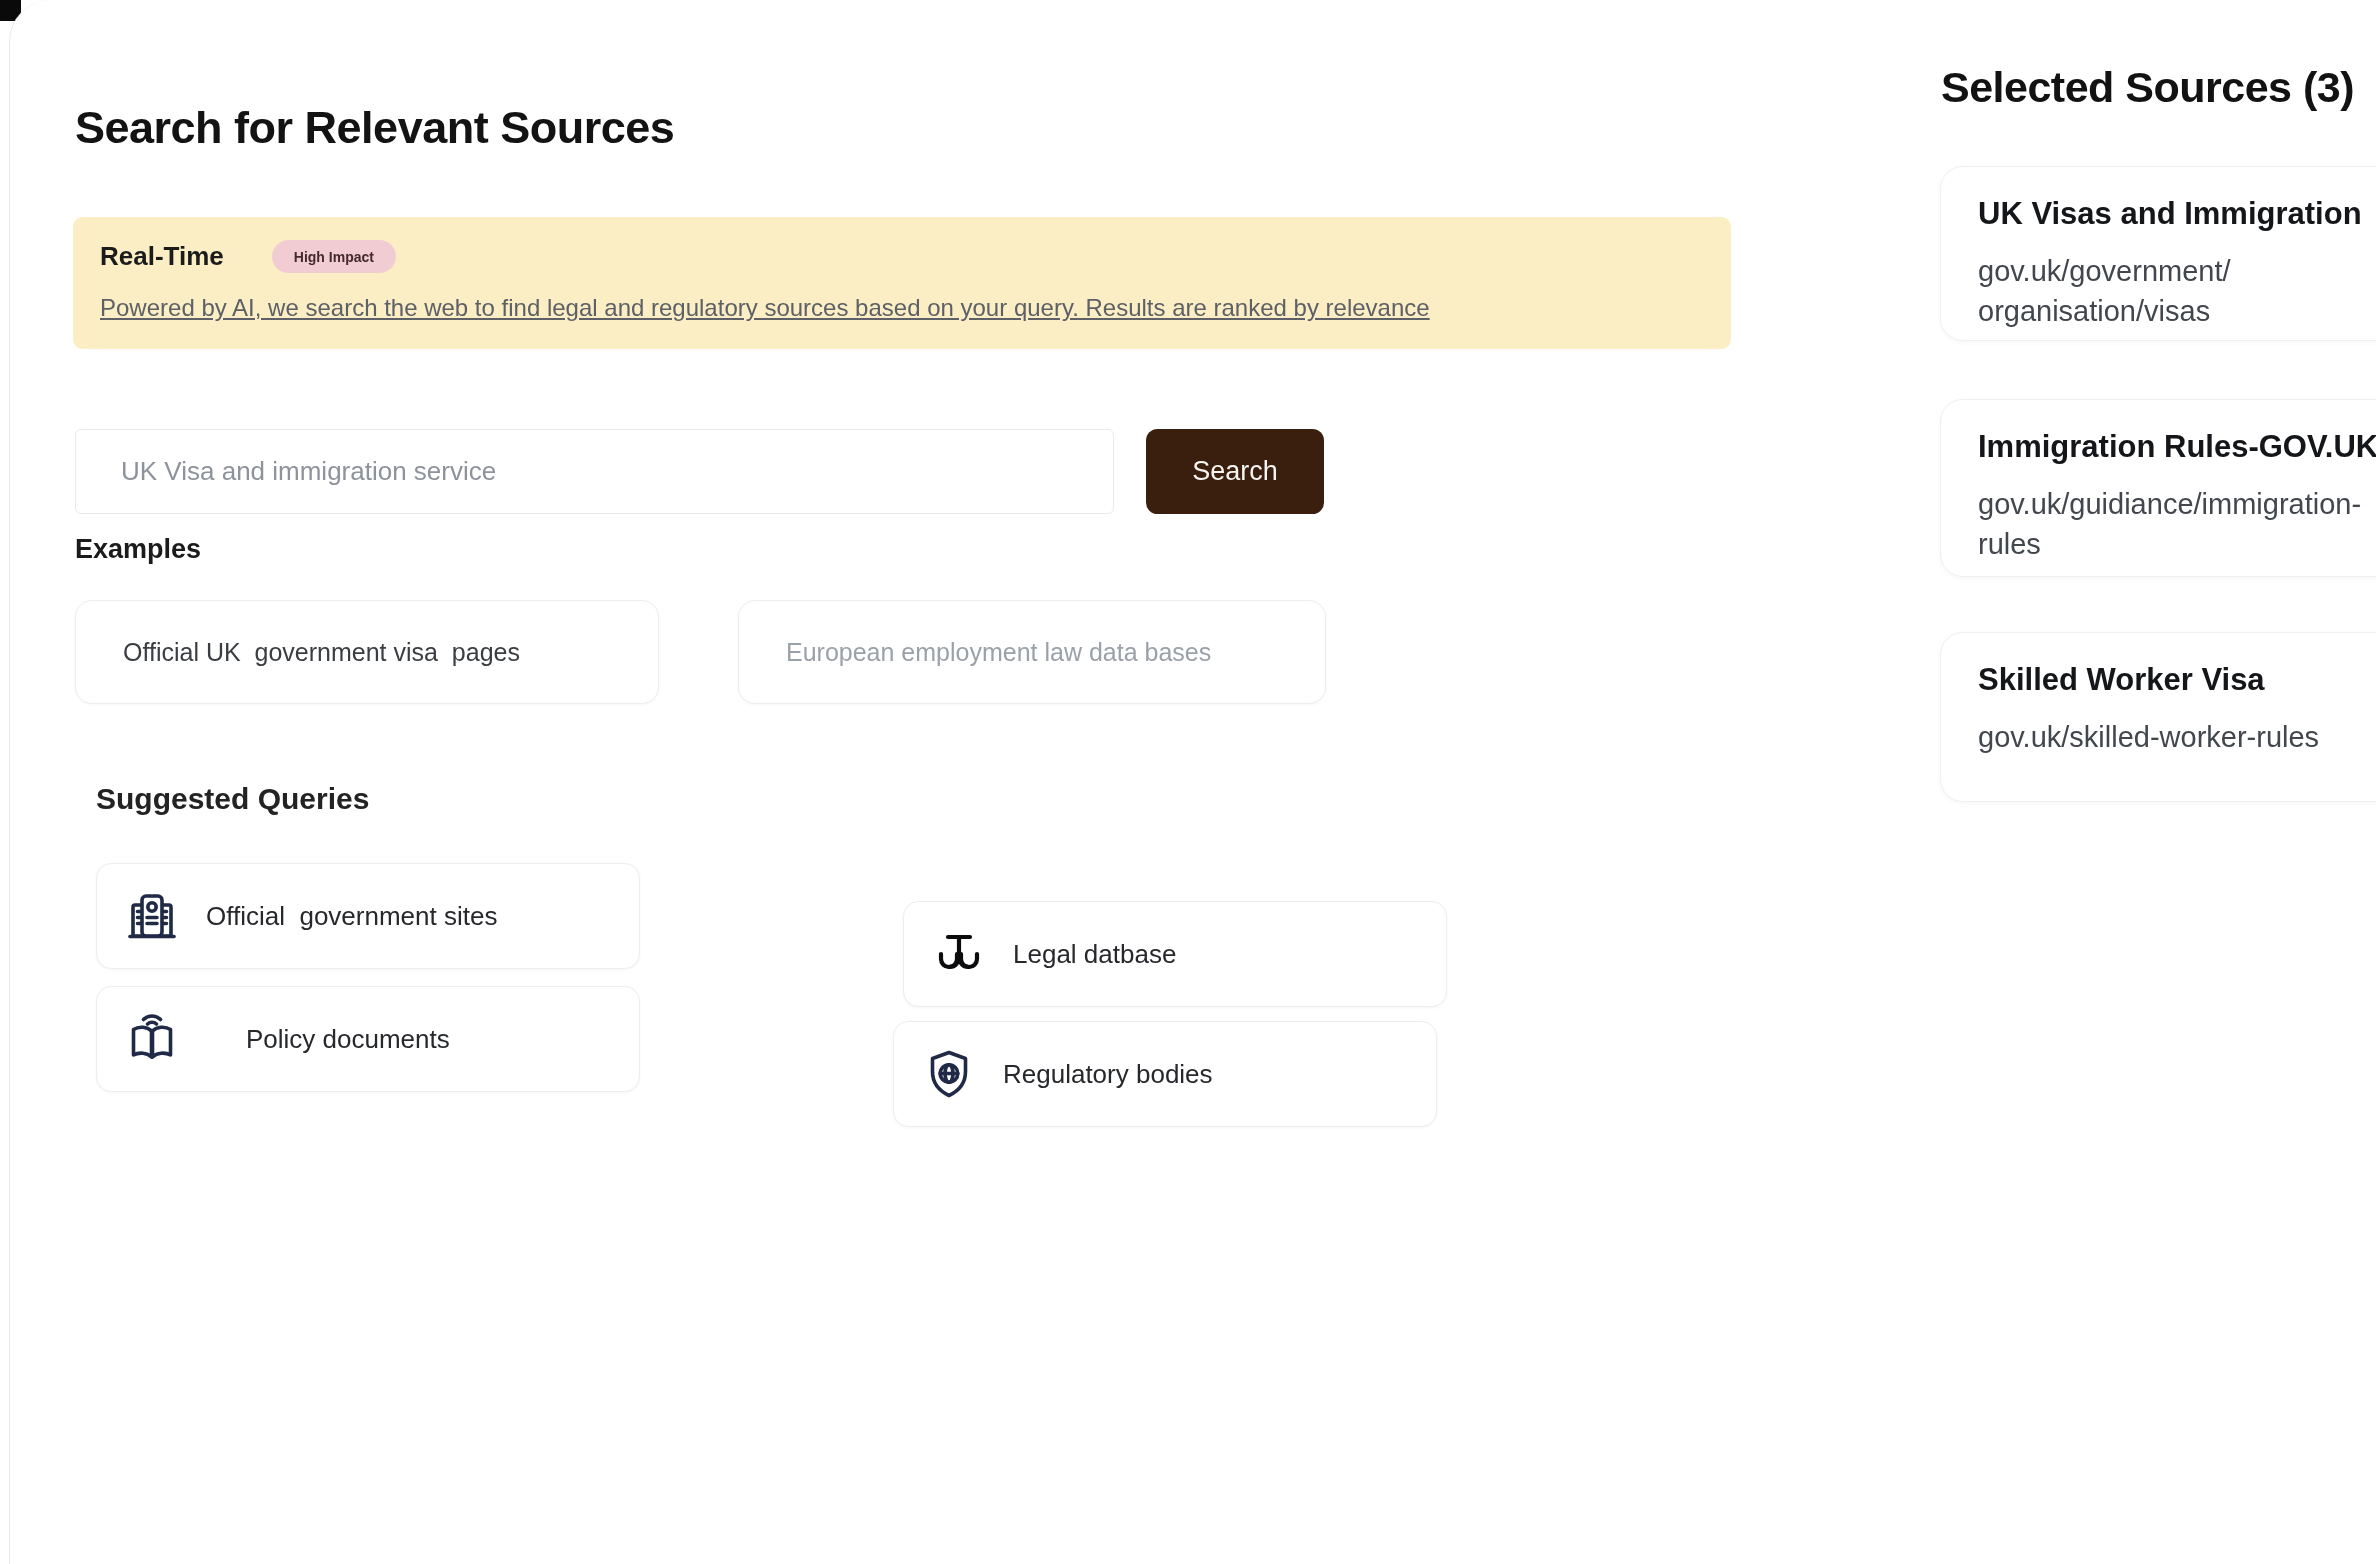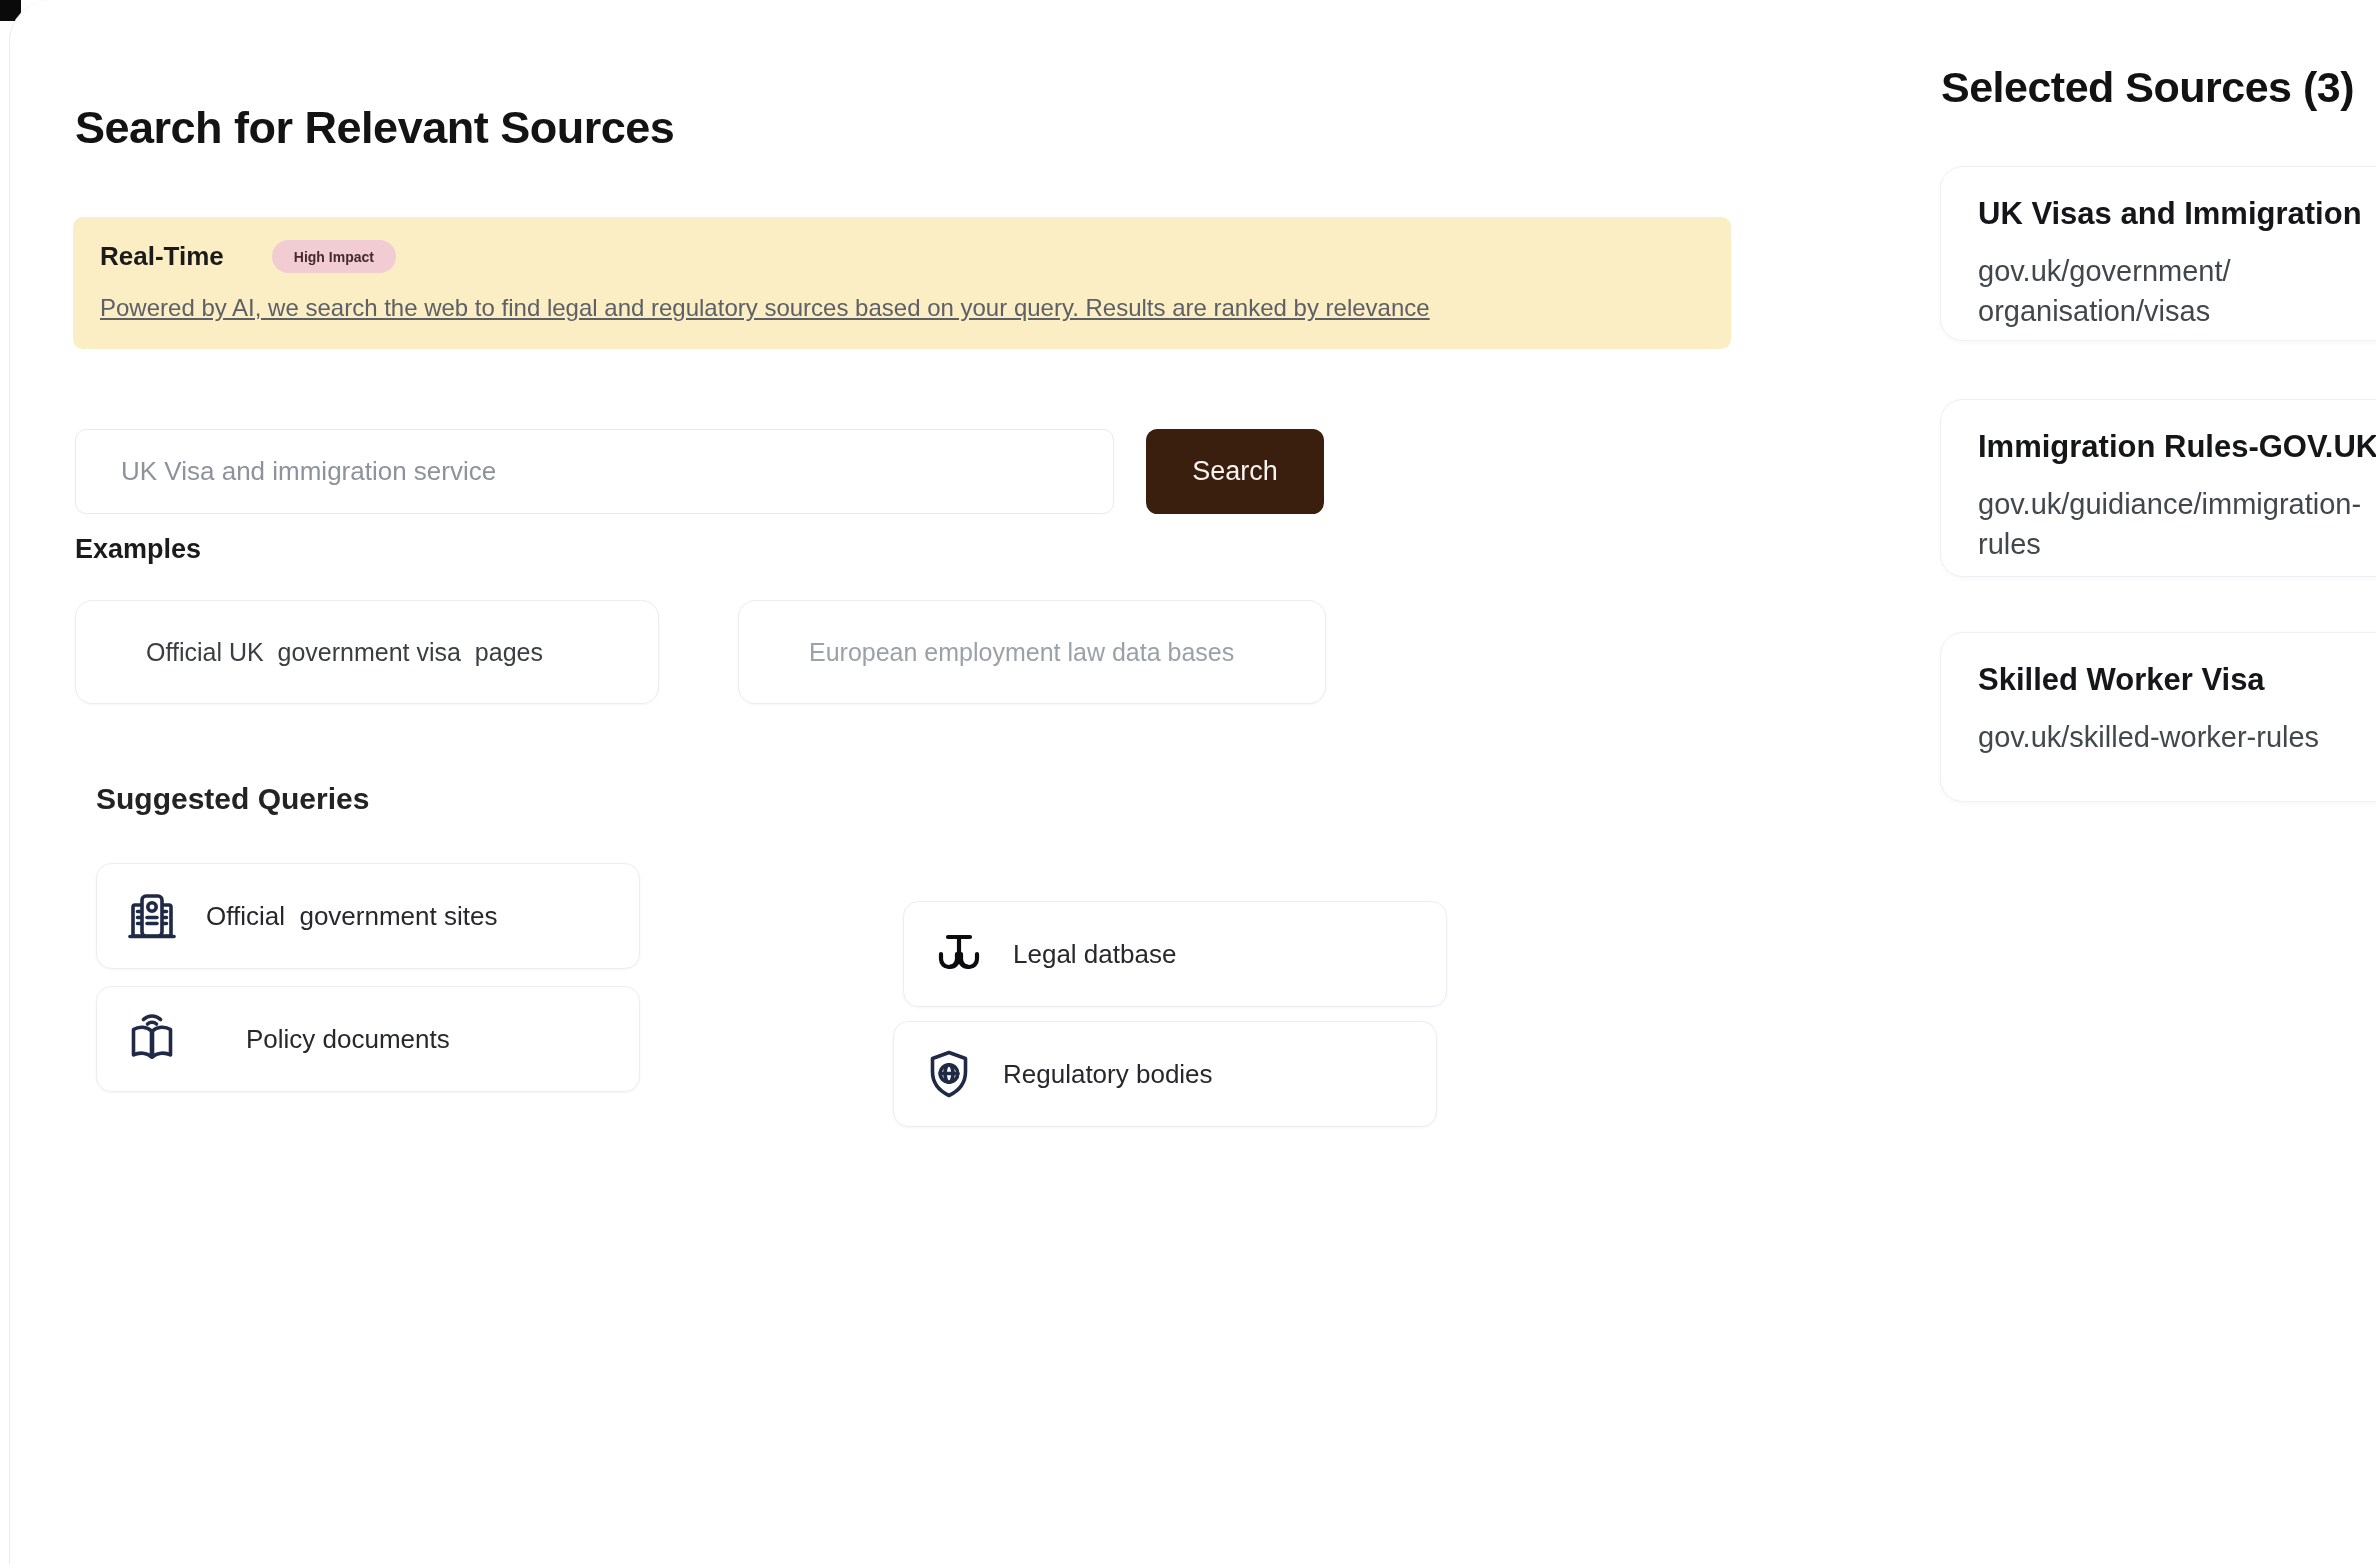--- a/index.html
+++ b/index.html
@@ -27,35 +27,35 @@
   .banner-row{display:flex;justify-content:flex-start;align-items:center;gap:48px;}
   .banner-title{font-size:26px;font-weight:700;color:#1b1b1b;}
   .impact-badge{
     background:#F1CCD2;color:#44292e;font-size:14px;font-weight:600;
     padding:8.6px 22px;border-radius:960px;margin-right:5.8px;
   }
   .banner-desc{margin-top:21px;font-size:24px;color:#5d6066;text-decoration:underline;}
   
   .search-input{
     position:absolute;left:75px;top:429px;width:1039px;height:85px;box-sizing:border-box;
-    border:1.9px solid #e9eaee;border-radius:11px;background:#fff;
+    border:1.9px solid #e9eaee;border-radius:6px;background:#fff;
     padding:0 29px 0 45px;font-size:26px;color:#3c4043;outline:none;
     font-family:"Liberation Sans","DejaVu Sans",sans-serif;
   }
   .search-input::placeholder{color:#8d929b;opacity:1;}
   .search-button{
     position:absolute;left:1146px;top:429px;width:178px;height:85px;
     background:#3A1F0E;color:#F7F4F2;font-size:27px;border:none;border-radius:11.5px;
     cursor:pointer;font-family:"Liberation Sans","DejaVu Sans",sans-serif;
   }
   .examples-heading{position:absolute;left:75px;top:534px;font-size:27px;font-weight:700;color:#1b1b1b;}
   .chip{
     position:absolute;top:600px;height:104px;box-sizing:border-box;background:#fff;
     border:1.9px solid #ededf1;border-radius:17.3px;display:flex;align-items:center;
-    padding-left:70px;font-size:25px;cursor:pointer;box-shadow:0 1px 2.9px rgba(0,0,0,0.04);
+    padding-left:47px;font-size:25px;cursor:pointer;box-shadow:0 1px 2.9px rgba(0,0,0,0.04);
     white-space:pre;
   }
   .chip-1{left:75px;width:584px;color:#3a3d42;}
   .chip-2{left:738px;width:588px;color:#9aa1a8;}
   .suggested-heading{position:absolute;left:96px;top:782px;font-size:30px;font-weight:700;color:#232323;}
   .q-card{
     position:absolute;width:544px;height:106px;box-sizing:border-box;background:#fff;
     border:1.9px solid #ededf1;border-radius:15.4px;display:flex;align-items:center;
     padding-left:29px;cursor:pointer;box-shadow:0 1px 2.9px rgba(0,0,0,0.04);
   }

